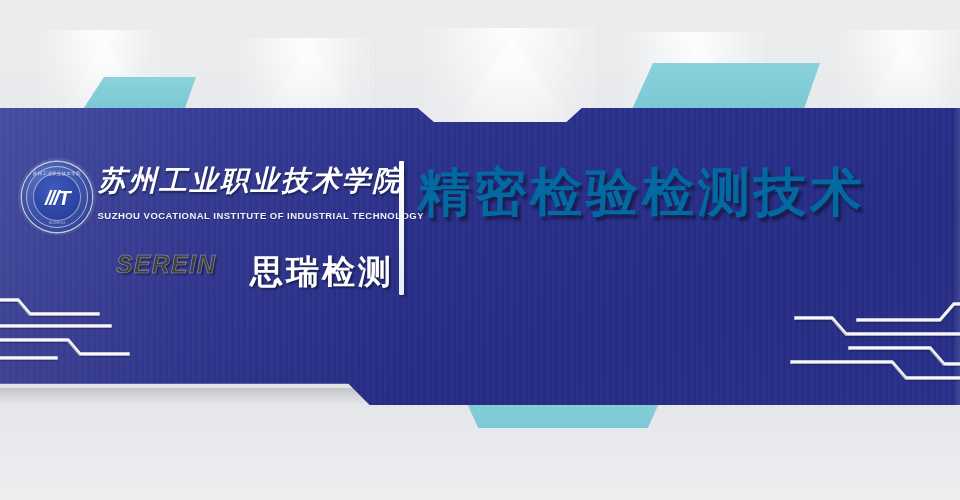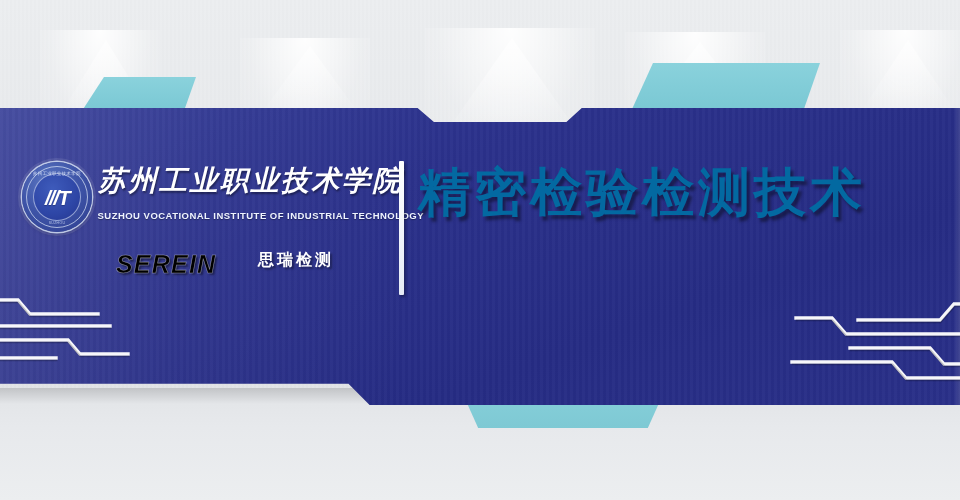--- a/index.html
+++ b/index.html
@@ -120,29 +120,28 @@
     position:absolute;left:96px;top:60px;width:300px;
     font-size:9.6px;font-weight:bold;letter-spacing:.48px;
     color:#eef3ff;white-space:nowrap;
     text-shadow:0 1px 1px rgba(0,0,0,.35);
     transform:scaleX(.99);
   }
 
   .serein{
     position:absolute;left:116px;top:100px;
     font-size:25px;font-weight:bold;font-style:italic;
-    letter-spacing:1.2px;color:#000000;
+    letter-spacing:1.2px;color:#404040;
     text-shadow:2px 2px 2px rgba(0,0,0,.40);
     -webkit-text-stroke:0.6px rgba(255,255,255,.45);
   }
   .serein-cn{
     position:absolute;left:250px;top:100px;
-    font-size:16px;font-weight:bold;letter-spacing:3px;color:#ffffff;
+    font-size:33px;font-weight:bold;letter-spacing:3px;color:#ffffff;
     text-shadow:2px 2px 2px rgba(0,0,0,.40);
-    margin-left:8px;
   }
 
   
   .divider{
     position:absolute;left:399px;top:161px;width:5px;height:134px;
     background:linear-gradient(180deg,#ffffff 0%, #f2f5fb 50%, #e6ebf6 100%);
     box-shadow:1.5px 2px 3px rgba(0,0,0,.35);
     border-radius:1px;
   }
 

